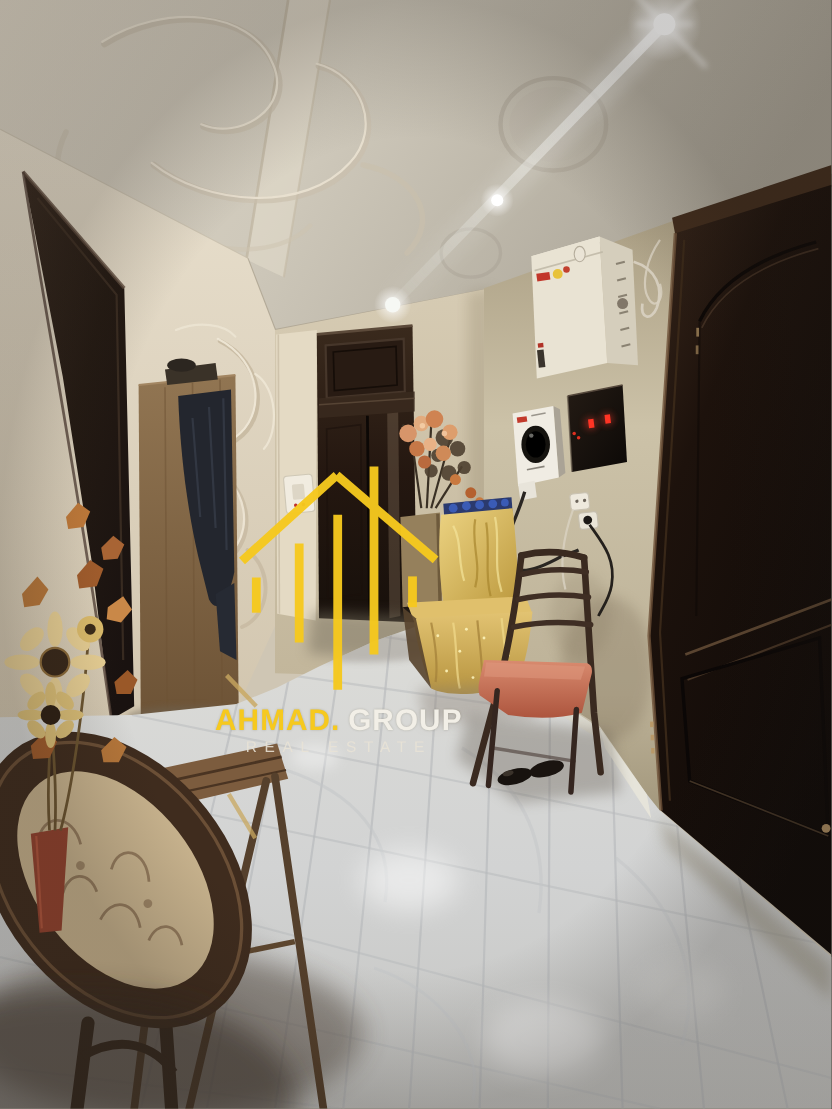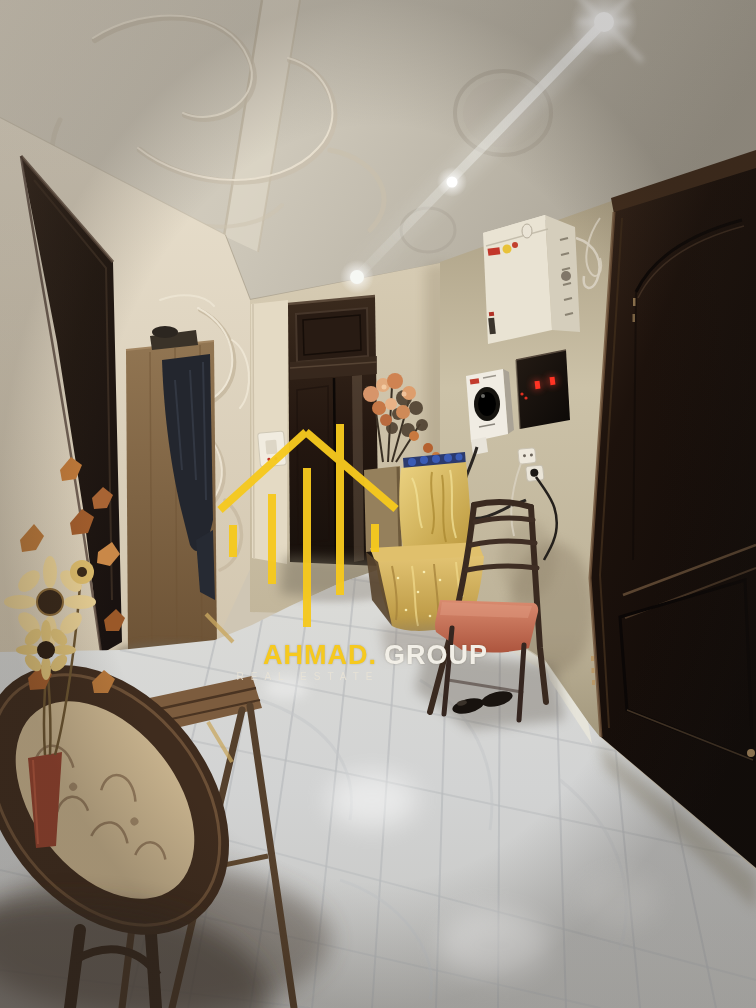--- a/index.html
+++ b/index.html
@@ -5,29 +5,29 @@
   html,body{margin:0;padding:0;background:#111;}
   .stage{
     position:relative;width:756px;height:1008px;overflow:hidden;
     font-family:"Liberation Sans", sans-serif;
     background:#cfc6b4;
   }
   .stage svg{position:absolute;left:0;top:0;}
   .wm{position:absolute;left:0;top:0;width:756px;height:1008px;pointer-events:none;}
   .wm-text{
     position:absolute;left:128px;top:640px;width:360px;
-    text-align:right;font-weight:bold;font-size:27px;letter-spacing:1px;
+    text-align:center;font-weight:bold;font-size:27px;letter-spacing:1px;
     text-shadow:0 0 2px rgba(60,50,20,0.25);
     white-space:nowrap;
   }
   .wm-text .w1{color:#F6C91E;}
   .wm-text .w2{color:#F2EFE7;margin-left:7px;}
   .wm-tagline{
     position:absolute;left:128px;top:671px;width:360px;
-    text-align:center;font-weight:400;font-size:10px;letter-spacing:7px;
+    text-align:center;font-weight:400;font-size:14px;letter-spacing:7px;
     color:rgba(232,226,214,0.88);
     white-space:nowrap;
   }
 </style>
 </head>
 <body>
 
 <div class="stage">
 
 <svg width="756" height="1008" viewBox="0 0 756 1008">

